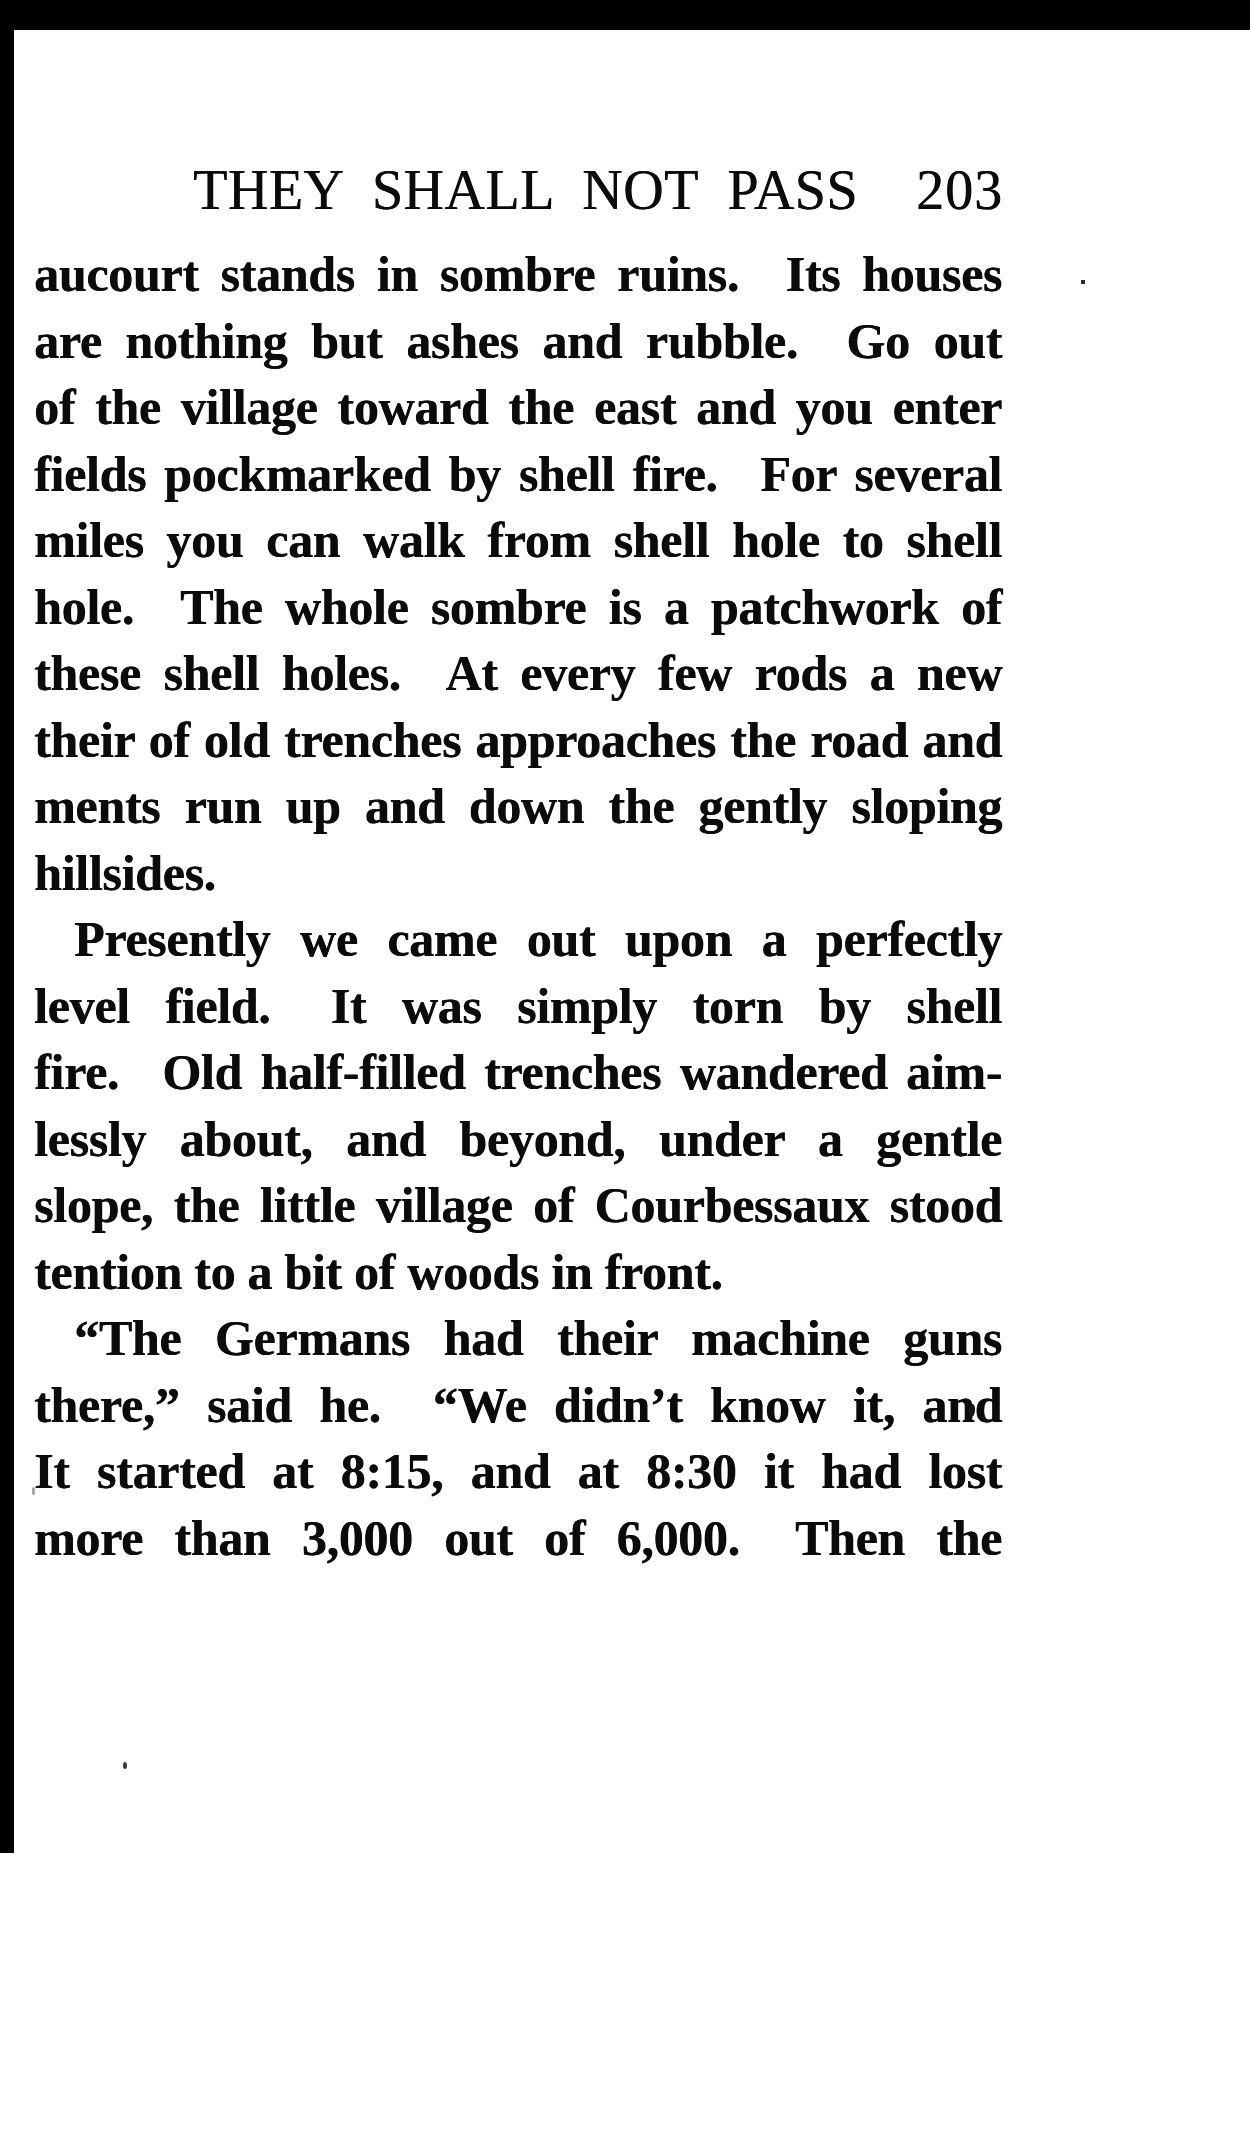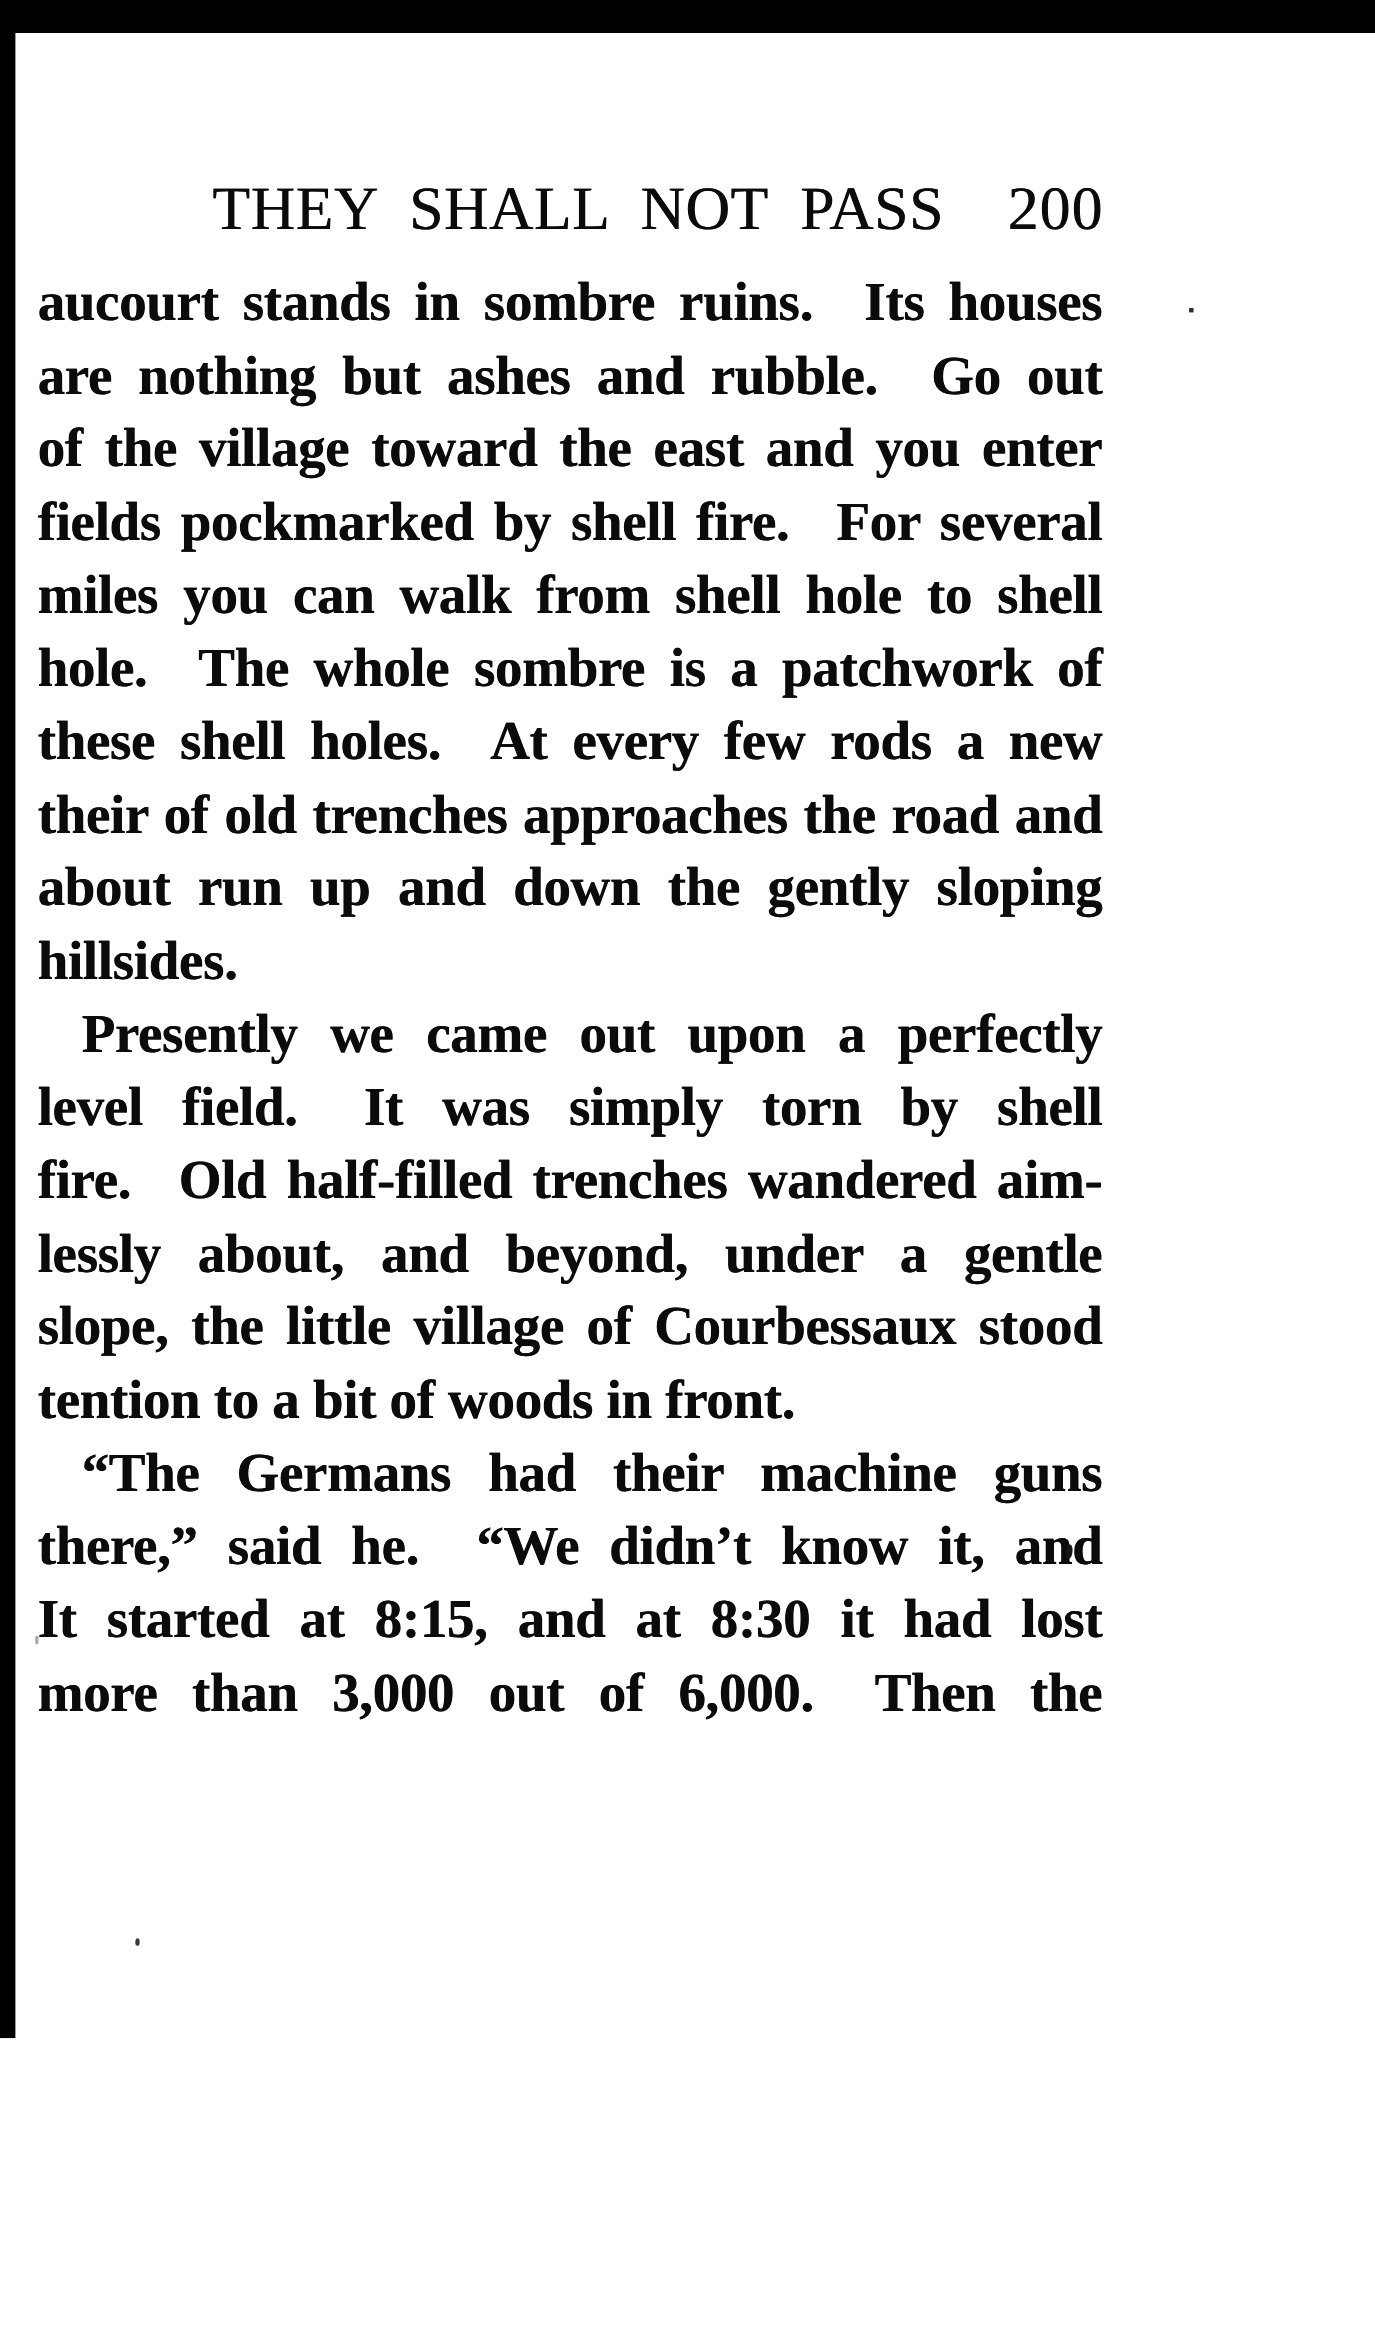--- a/index.html
+++ b/index.html
@@ -55,33 +55,33 @@
 <body>
 
 <div class="page">
 
   <div class="edge edge-top"></div>
   <div class="edge edge-left"></div>
   <div class="edge edge-bottom"></div>
 
   <div class="running-head">
     <span class="head-title">THEY SHALL NOT PASS</span>
-    <span class="head-page-num">200</span>
+    <span class="head-page-num">203</span>
   </div>
 
   <div class="body-text">
       <div class="line">aucourt stands in sombre ruins.  Its houses</div>
       <div class="line">are nothing but ashes and rubble.  Go out</div>
       <div class="line">of the village toward the east and you enter</div>
       <div class="line">fields pockmarked by shell fire.  For several</div>
       <div class="line">miles you can walk from shell hole to shell</div>
       <div class="line">hole.  The whole sombre is a patchwork of</div>
       <div class="line">these shell holes.  At every few rods a new</div>
       <div class="line">their of old trenches approaches the road and</div>
-      <div class="line">about run up and down the gently sloping</div>
+      <div class="line">ments run up and down the gently sloping</div>
       <div class="line para-end">hillsides.</div>
       <div class="line ind">Presently we came out upon a perfectly</div>
       <div class="line">level field.  It was simply torn by shell</div>
       <div class="line">fire.  Old half-filled trenches wandered aim-</div>
       <div class="line">lessly about, and beyond, under a gentle</div>
       <div class="line">slope, the little village of Courbessaux stood</div>
       <div class="line para-end">tention to a bit of woods in front.</div>
       <div class="line ind">“The Germans had their machine guns</div>
       <div class="line">there,” said he.  “We didn’t know it, and</div>
       <div class="line">It started at 8:15, and at 8:30 it had lost</div>

